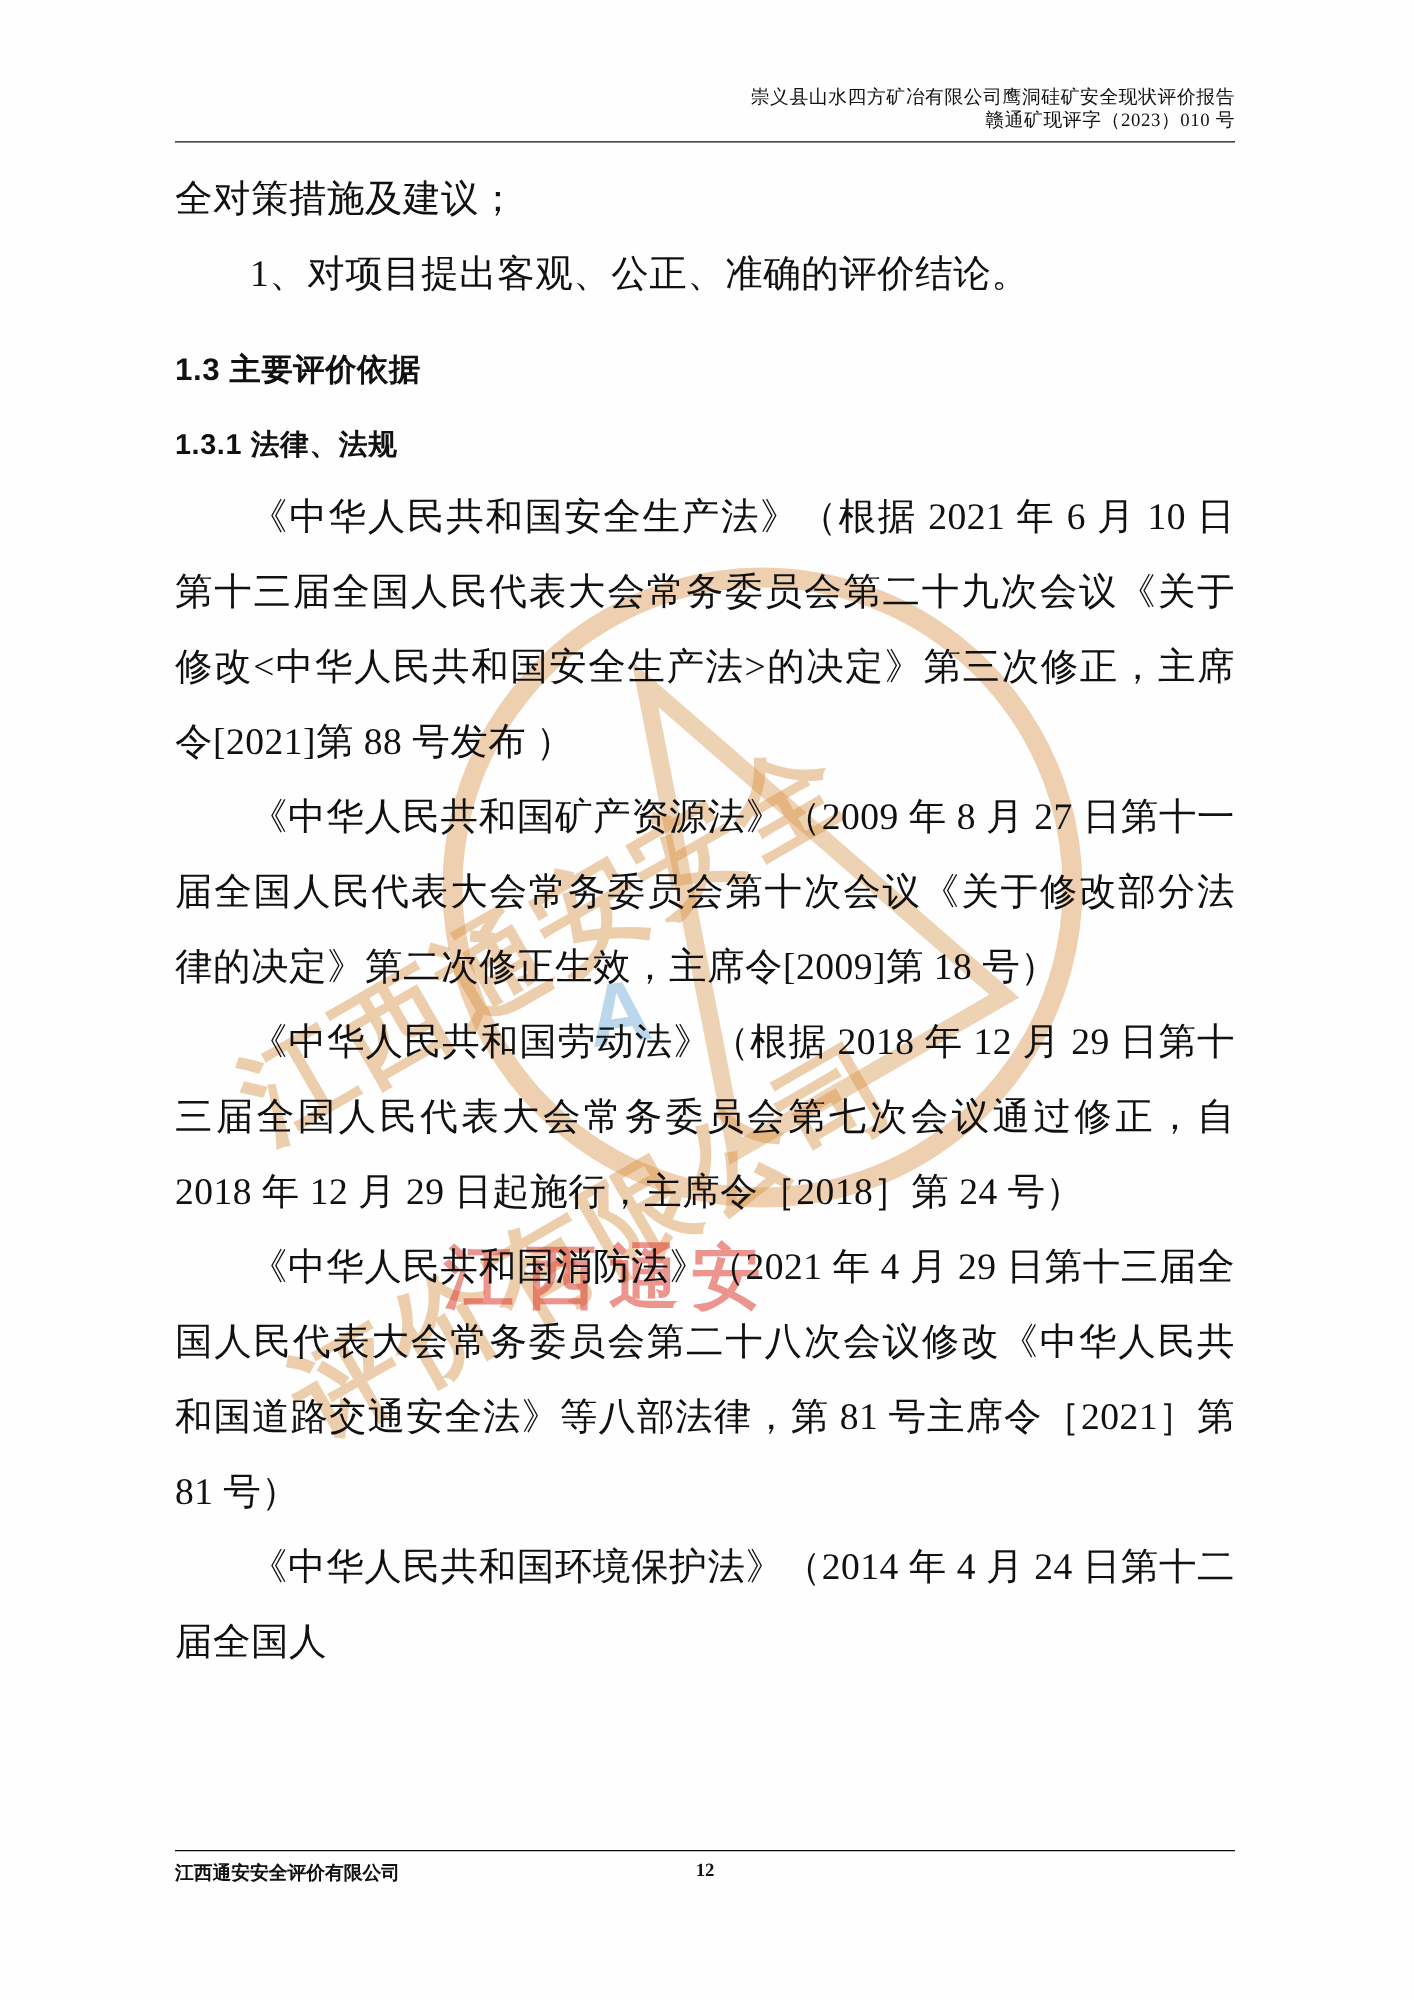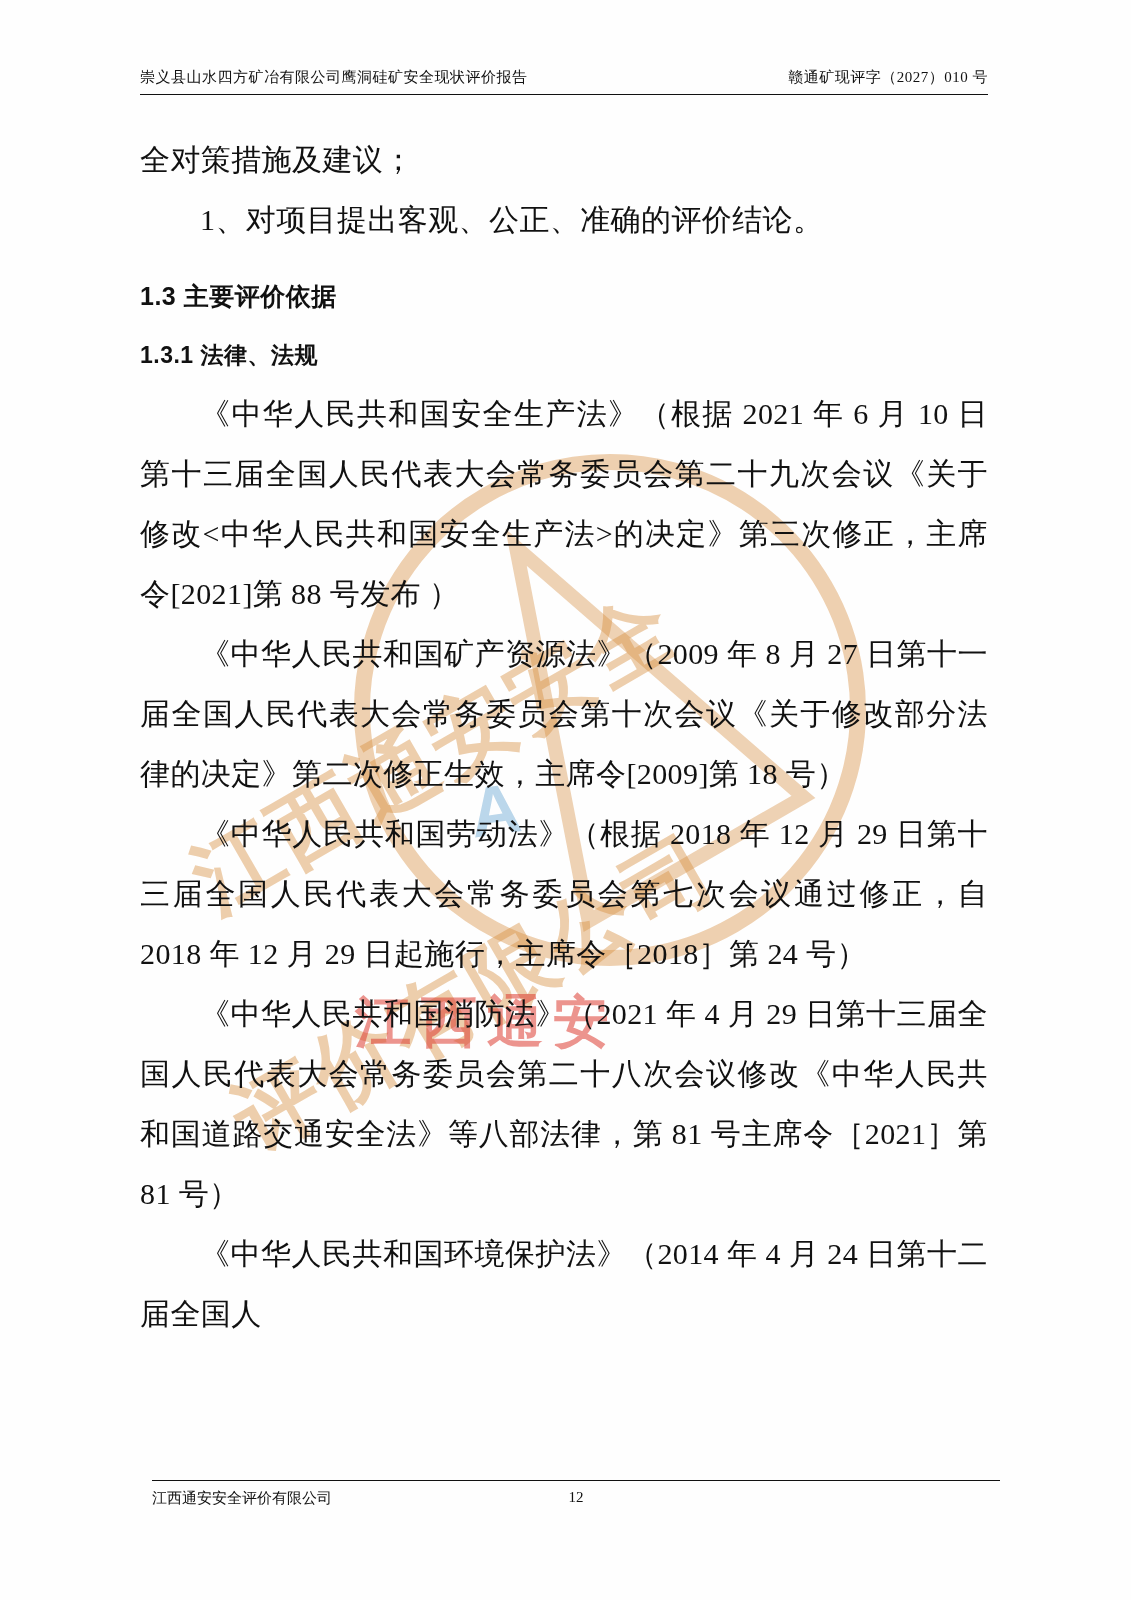--- a/index.html
+++ b/index.html
@@ -24,20 +24,21 @@
     top: 68px;
     width: 848px;
     display: flex;
     justify-content: space-between;
     align-items: flex-end;
     font-size: 15px;
     letter-spacing: 0.5px;
     padding-bottom: 7px;
     border-bottom: 1.5px solid #111;
     color: #111;
+    flex-direction: column;
   }
   .header .h-left { white-space: nowrap; }
   .header .h-right { white-space: nowrap; }
 
   
   .content {
     position: absolute;
     left: 140px;
     top: 130px;
     width: 848px;
@@ -64,28 +65,29 @@
     font-size: 23px;
     font-weight: bold;
     line-height: 54px;
     font-family: "Liberation Sans", sans-serif;
     letter-spacing: 0.5px;
   }
 
   
   .footer {
     position: absolute;
-    left: 152px;
+    left: 140px;
     top: 1480px;
     width: 848px;
     border-top: 1.2px solid #111;
     padding-top: 8px;
     font-size: 15px;
     display: flex;
     align-items: flex-start;
+    font-weight: bold;
   }
   .footer .f-left { white-space: nowrap; }
   .footer .f-center {
     position: absolute;
     left: 0; right: 0;
     top: 8px;
     text-align: center;
     font-size: 15px;
   }
 
@@ -161,21 +163,21 @@
       <path d="M280 92 L404 452 L156 452 Z" fill="none" stroke="rgba(214,140,60,0.38)" stroke-width="14"></path>
     </svg>
   </div>
   <div class="wm wm-text">江西通安安全</div>
   <div class="wm wm-text2">评价有限公司</div>
   <div class="wm wm-blue">A</div>
   <div class="wm wm-red">江西通安</div>
 
   <div class="header">
     <span class="h-left">崇义县山水四方矿冶有限公司鹰洞硅矿安全现状评价报告</span>
-    <span class="h-right">赣通矿现评字（2027）010 号</span>
+    <span class="h-right">赣通矿现评字（2023）010 号</span>
   </div>
 
   <div class="content">
     <p class="para">全对策措施及建议；</p>
     <p class="para indent">1、对项目提出客观、公正、准确的评价结论。</p>
 
     <h3 class="h-num">1.3 主要评价依据</h3>
     <h4 class="h-sub">1.3.1 法律、法规</h4>
 
     <p class="para indent">《中华人民共和国安全生产法》（根据 2021 年 6 月 10 日第十三届全国人民代表大会常务委员会第二十九次会议《关于修改&lt;中华人民共和国安全生产法&gt;的决定》第三次修正，主席令[2021]第 88 号发布 ）</p>

